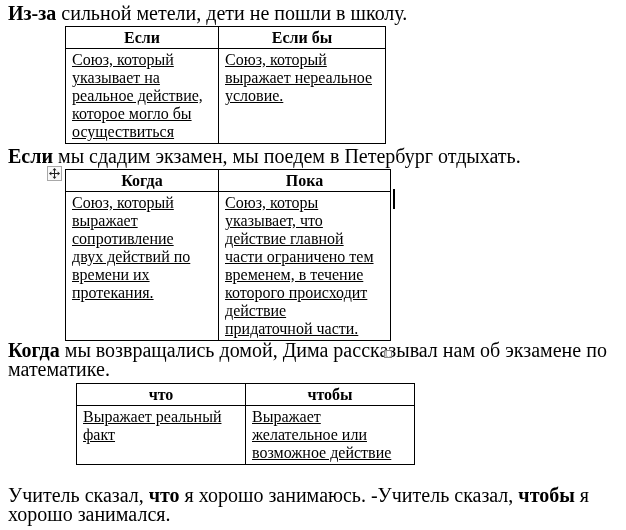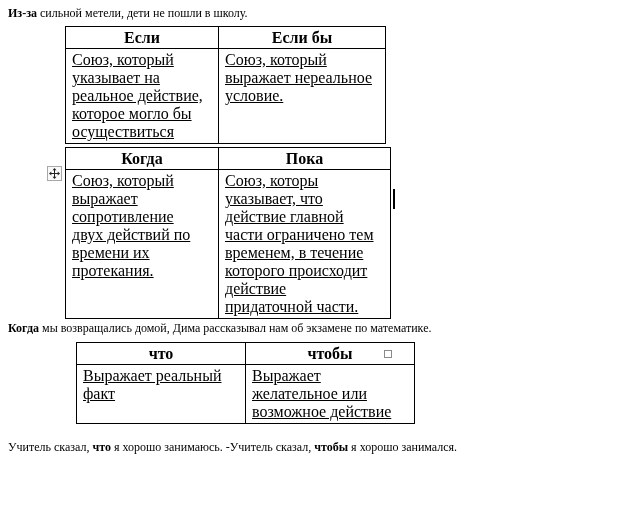--- a/index.html
+++ b/index.html
@@ -11,28 +11,28 @@
   }
   .page {
     position: relative;
     width: 626px; height: 530px;
     overflow: hidden;
     background: #ffffff;
   }
   .para {
     margin: 0 0 0 8px;
     width: 612px;
-    font-size: 12px;
+    font-size: 20px;
     line-height: 19px;
   }
   .para b { font-weight: bold; }
   .p1 { padding-top: 4px; }
   .p2 { margin-top: 3px; }
   .p4 { margin-top: 0; }
-  .p6 { margin-top: 14px; }
+  .p6 { margin-top: 21px; }
 
   table.grid {
     border-collapse: collapse;
     table-layout: fixed;
     font-size: 16px;
   }
   table.grid th, table.grid td {
     border: 1px solid #000000;
   }
   table.grid th {
@@ -99,20 +99,21 @@
 реальное действие,
 которое могло бы
 осуществиться</td>
       <td class="c2">Союз, который
 выражает нереальное
 условие.</td>
     </tr>
   </tbody>
     </table>
 
+  <p class="para p2"><b>Если</b> мы сдадим экзамен, мы поедем в Петербург отдыхать.</p>
 
   <table class="grid t2">
     <tbody>
         <tr>
       <th class="c1">Когда</th>
       <th class="c2">Пока</th>
     </tr>
     <tr>
       <td class="c1">Союз, который
 выражает

